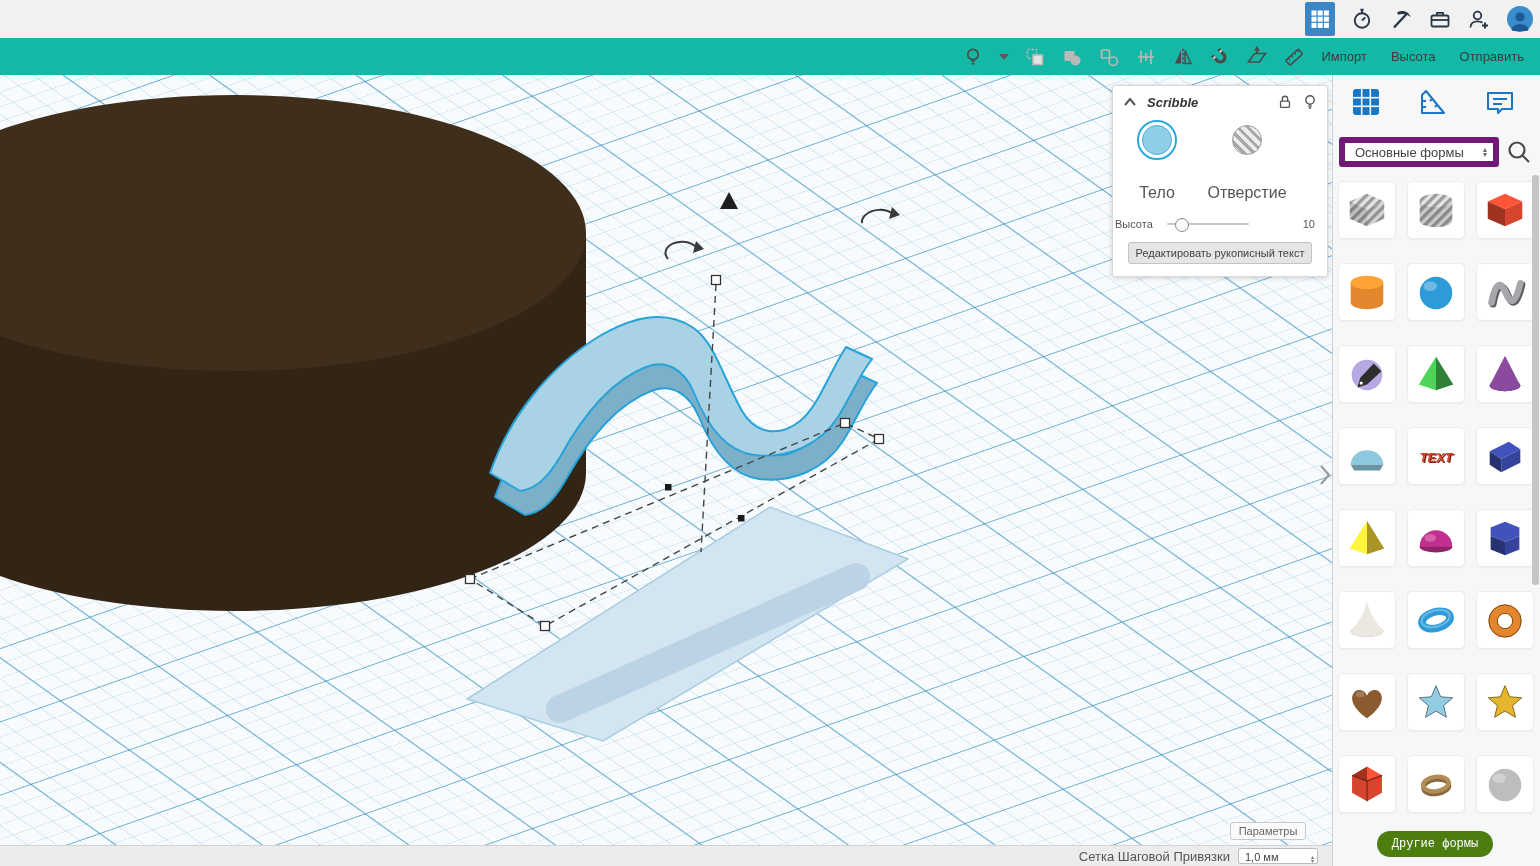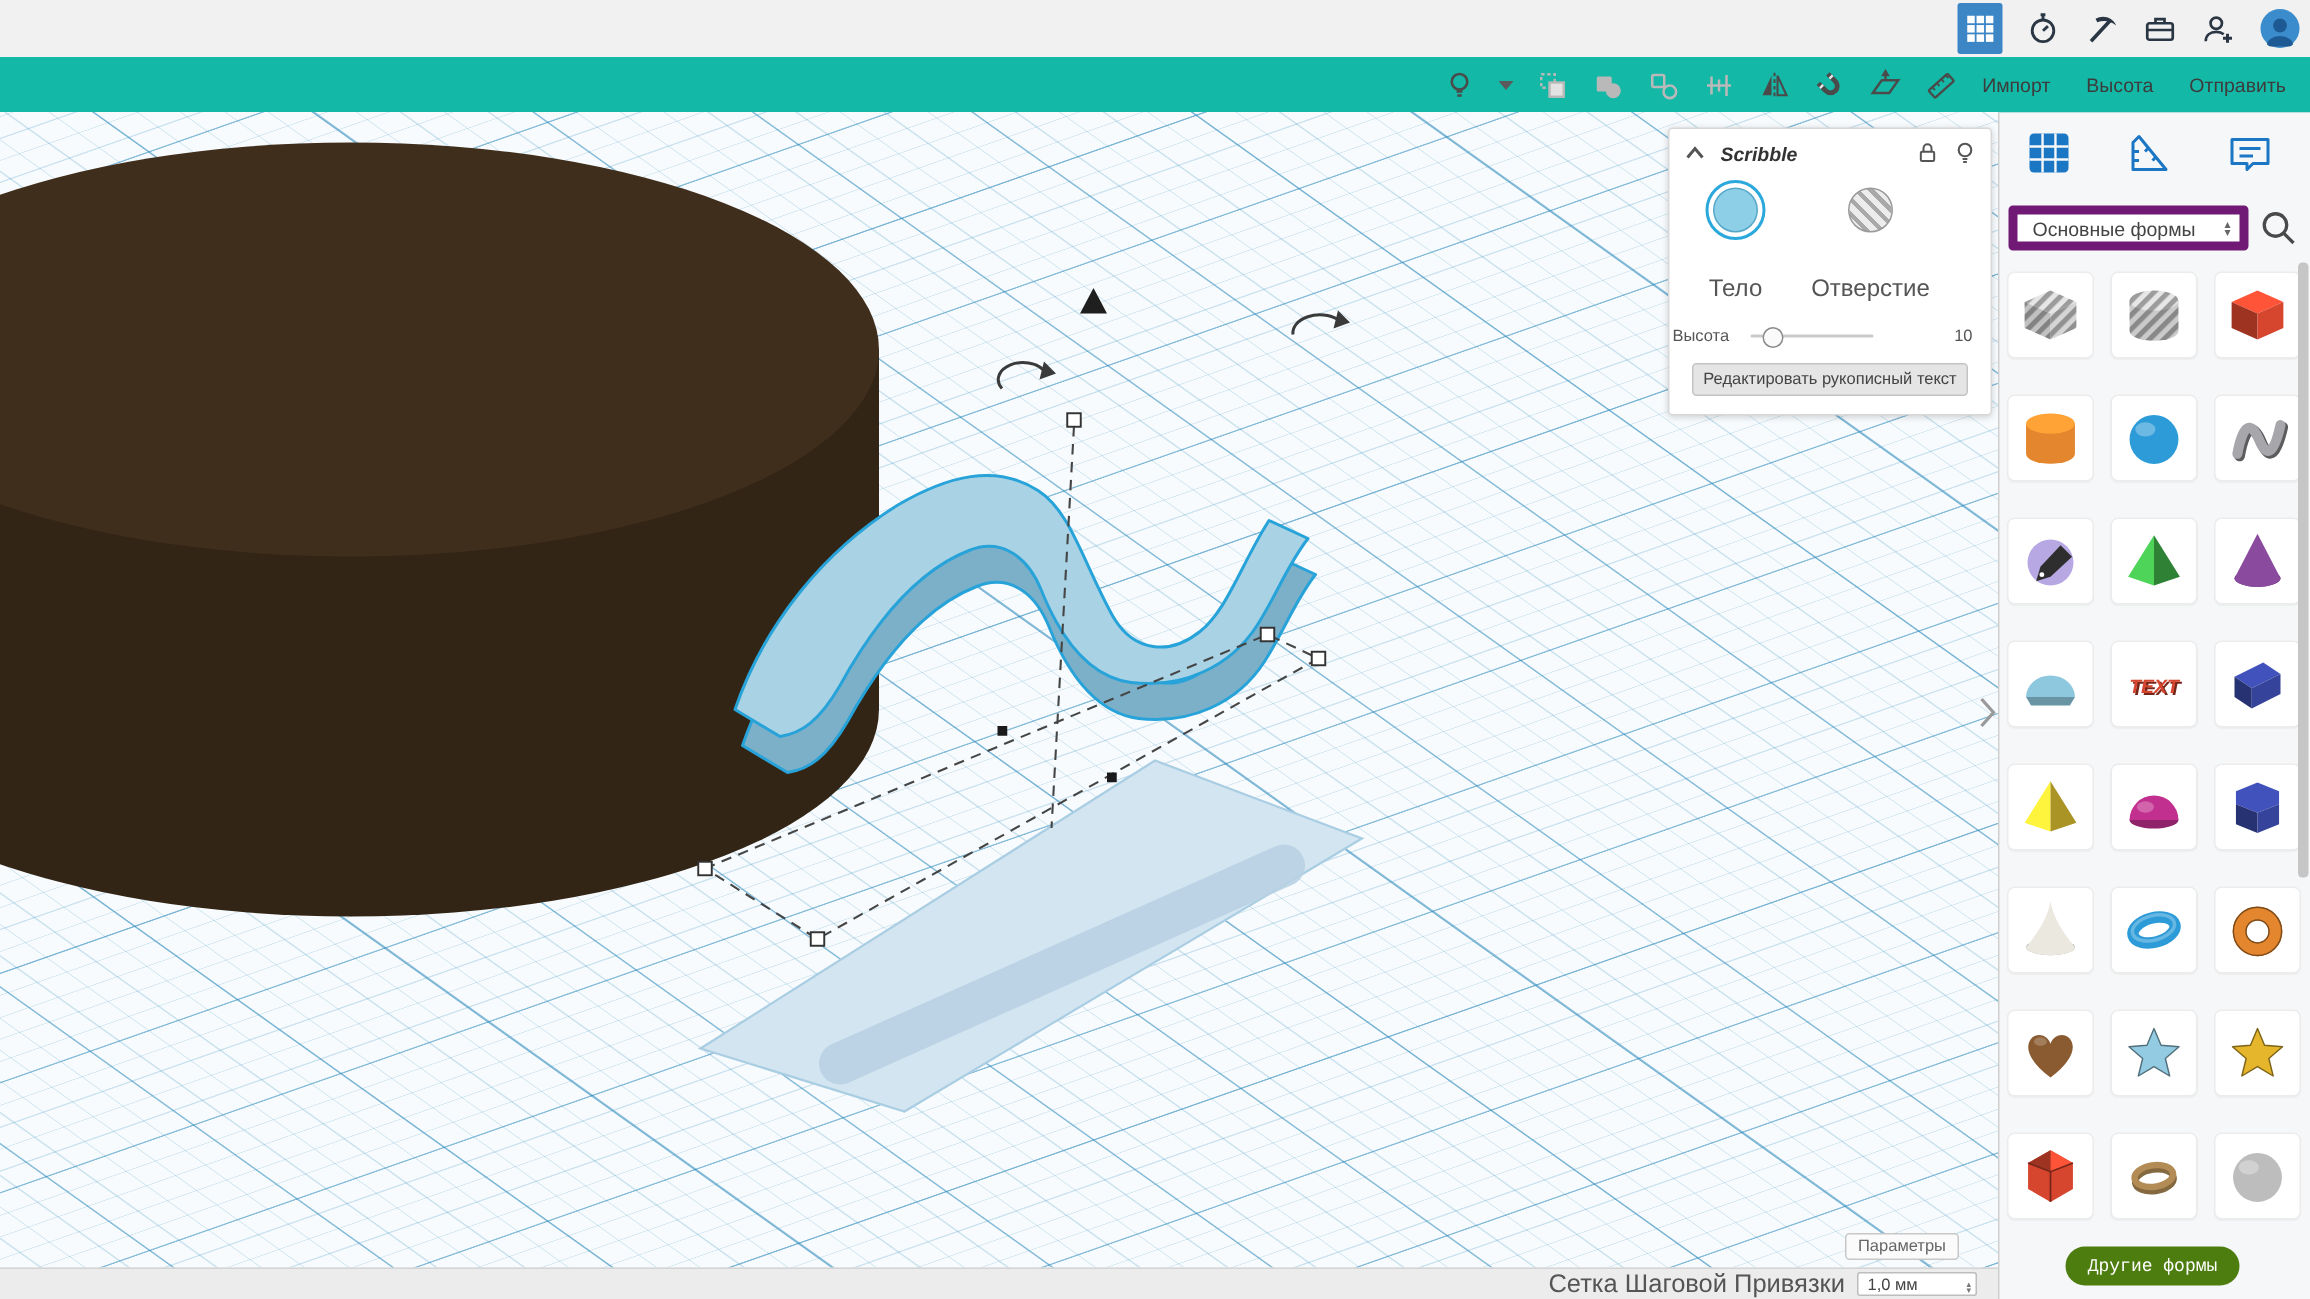--- a/index.html
+++ b/index.html
@@ -49,21 +49,21 @@
   .track{position:relative;width:82px;height:2px;background:#c9c9c9;border-radius:1px;}
   .knob{position:absolute;left:8px;top:-5px;width:12px;height:12px;border-radius:50%;background:#fafafa;border:1px solid #8a8a8a;}
   .slider-row .val{margin-left:auto;font-size:11px;color:#555;}
   .edit-btn{display:block;margin:12px auto 0 auto;width:184px;padding:4px 0;font-size:11px;color:#444;background:#e5e5e5;border:1px solid #c4c4c4;border-radius:3px;font-family:inherit;}
 
   #collapse{position:absolute;left:1318px;top:388px;width:14px;height:24px;cursor:pointer;}
   #params-btn{position:absolute;right:26px;bottom:26px;width:76px;padding:2px 0;font-size:11px;color:#666;background:#fbfbfb;border:1px solid #c8c8c8;border-radius:3px;font-family:inherit;}
 
   
   #statusbar{position:absolute;left:0;bottom:0;width:1332px;height:21px;background:#ececec;border-top:1px solid #d4d4d4;display:flex;align-items:center;justify-content:flex-end;gap:8px;padding-right:14px;box-sizing:border-box;}
-  #statusbar .lbl{font-size:17px;color:#555;margin-left:24px;}
+  #statusbar .lbl{font-size:13px;color:#555;margin-left:24px;}
   .mini-select{display:flex;align-items:flex-end;width:80px;height:16px;background:#fff;border:1px solid #bdbdbd;border-radius:2px;font-size:11px;color:#444;padding-left:6px;box-sizing:border-box;}
   .mini-select .car{margin-left:auto;display:flex;flex-direction:column;line-height:4px;font-size:6px;color:#777;padding-right:3px;}
 
   
   #panel{position:absolute;left:1332px;top:75px;width:208px;height:791px;background:#f6f7f8;border-left:1px solid #cfcfcf;box-sizing:border-box;}
   #panel .tools{position:absolute;left:0;top:8px;width:200px;display:flex;justify-content:space-around;}
   .pt-btn{width:38px;height:38px;display:flex;align-items:center;justify-content:center;cursor:pointer;}
   #panel .selrow{position:absolute;left:6px;top:62px;width:194px;display:flex;align-items:center;gap:6px;}
   .cat-select{flex:1;height:30px;background:#fff;border:6px solid #701a75;border-radius:3px;display:flex;align-items:center;font-size:13px;color:#444;padding:0 6px 0 10px;box-sizing:border-box;}
   .cat-select .car{margin-left:auto;display:flex;flex-direction:column;line-height:5px;font-size:8px;color:#666;}

